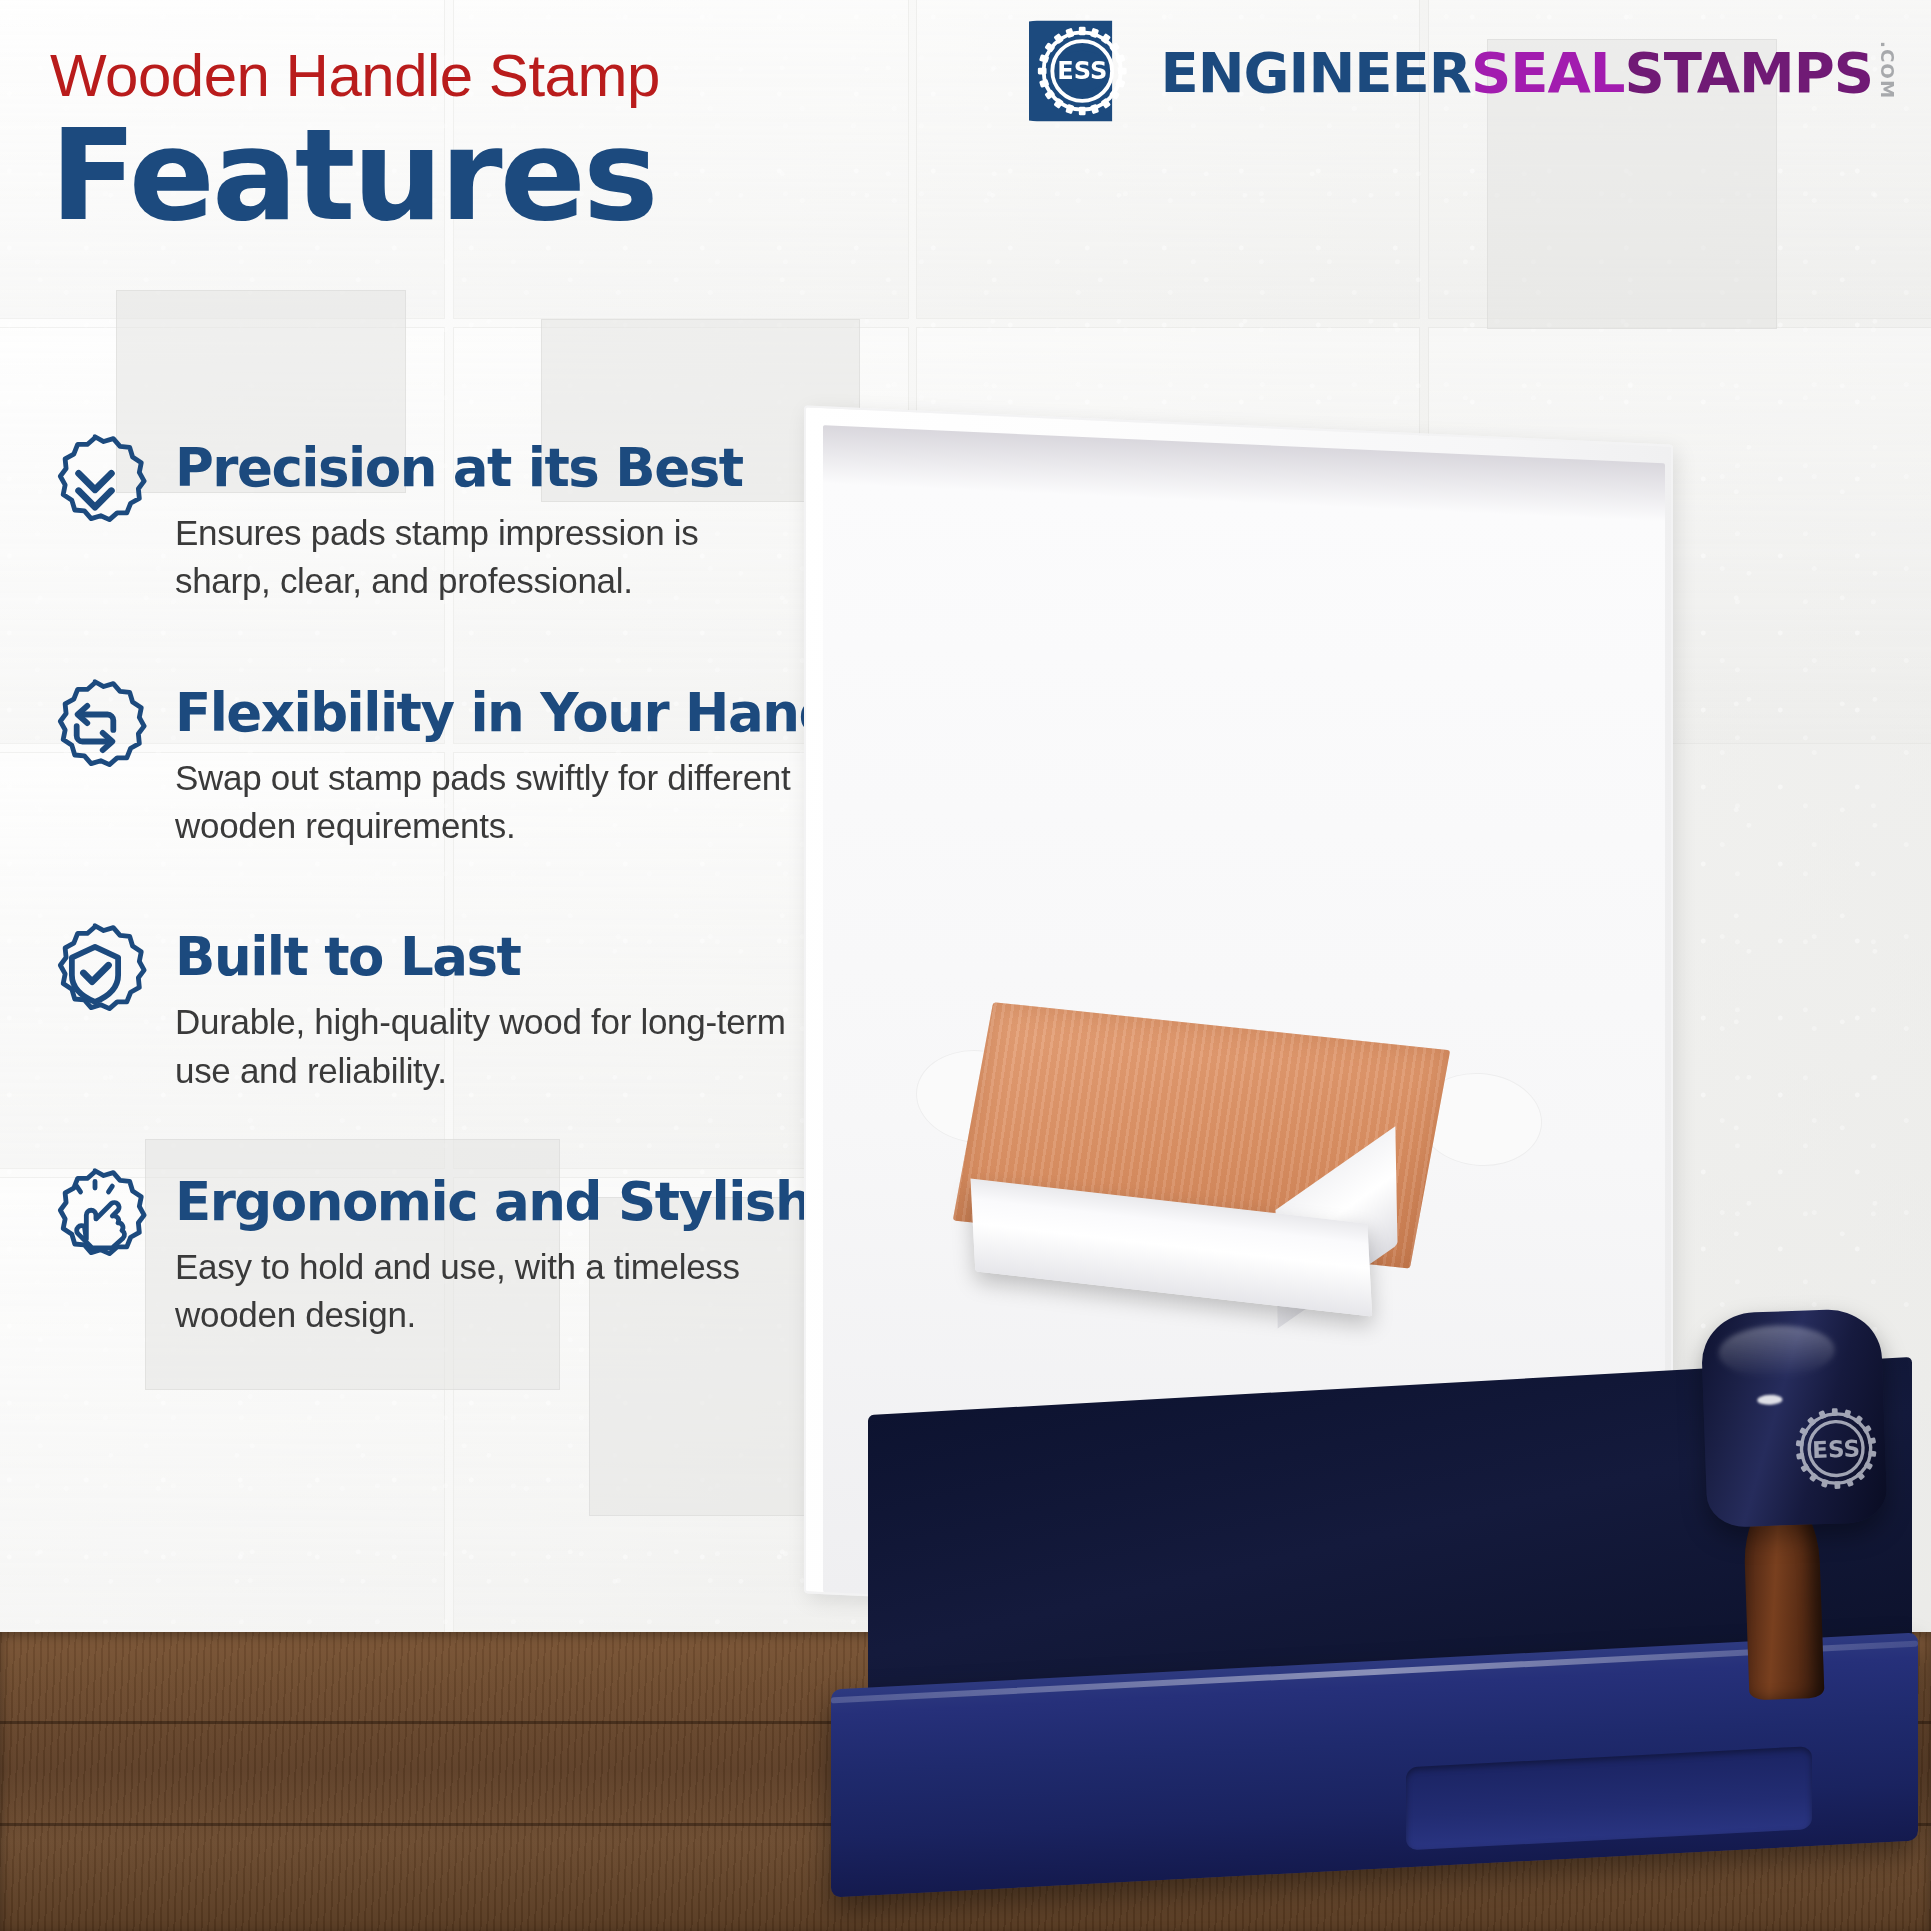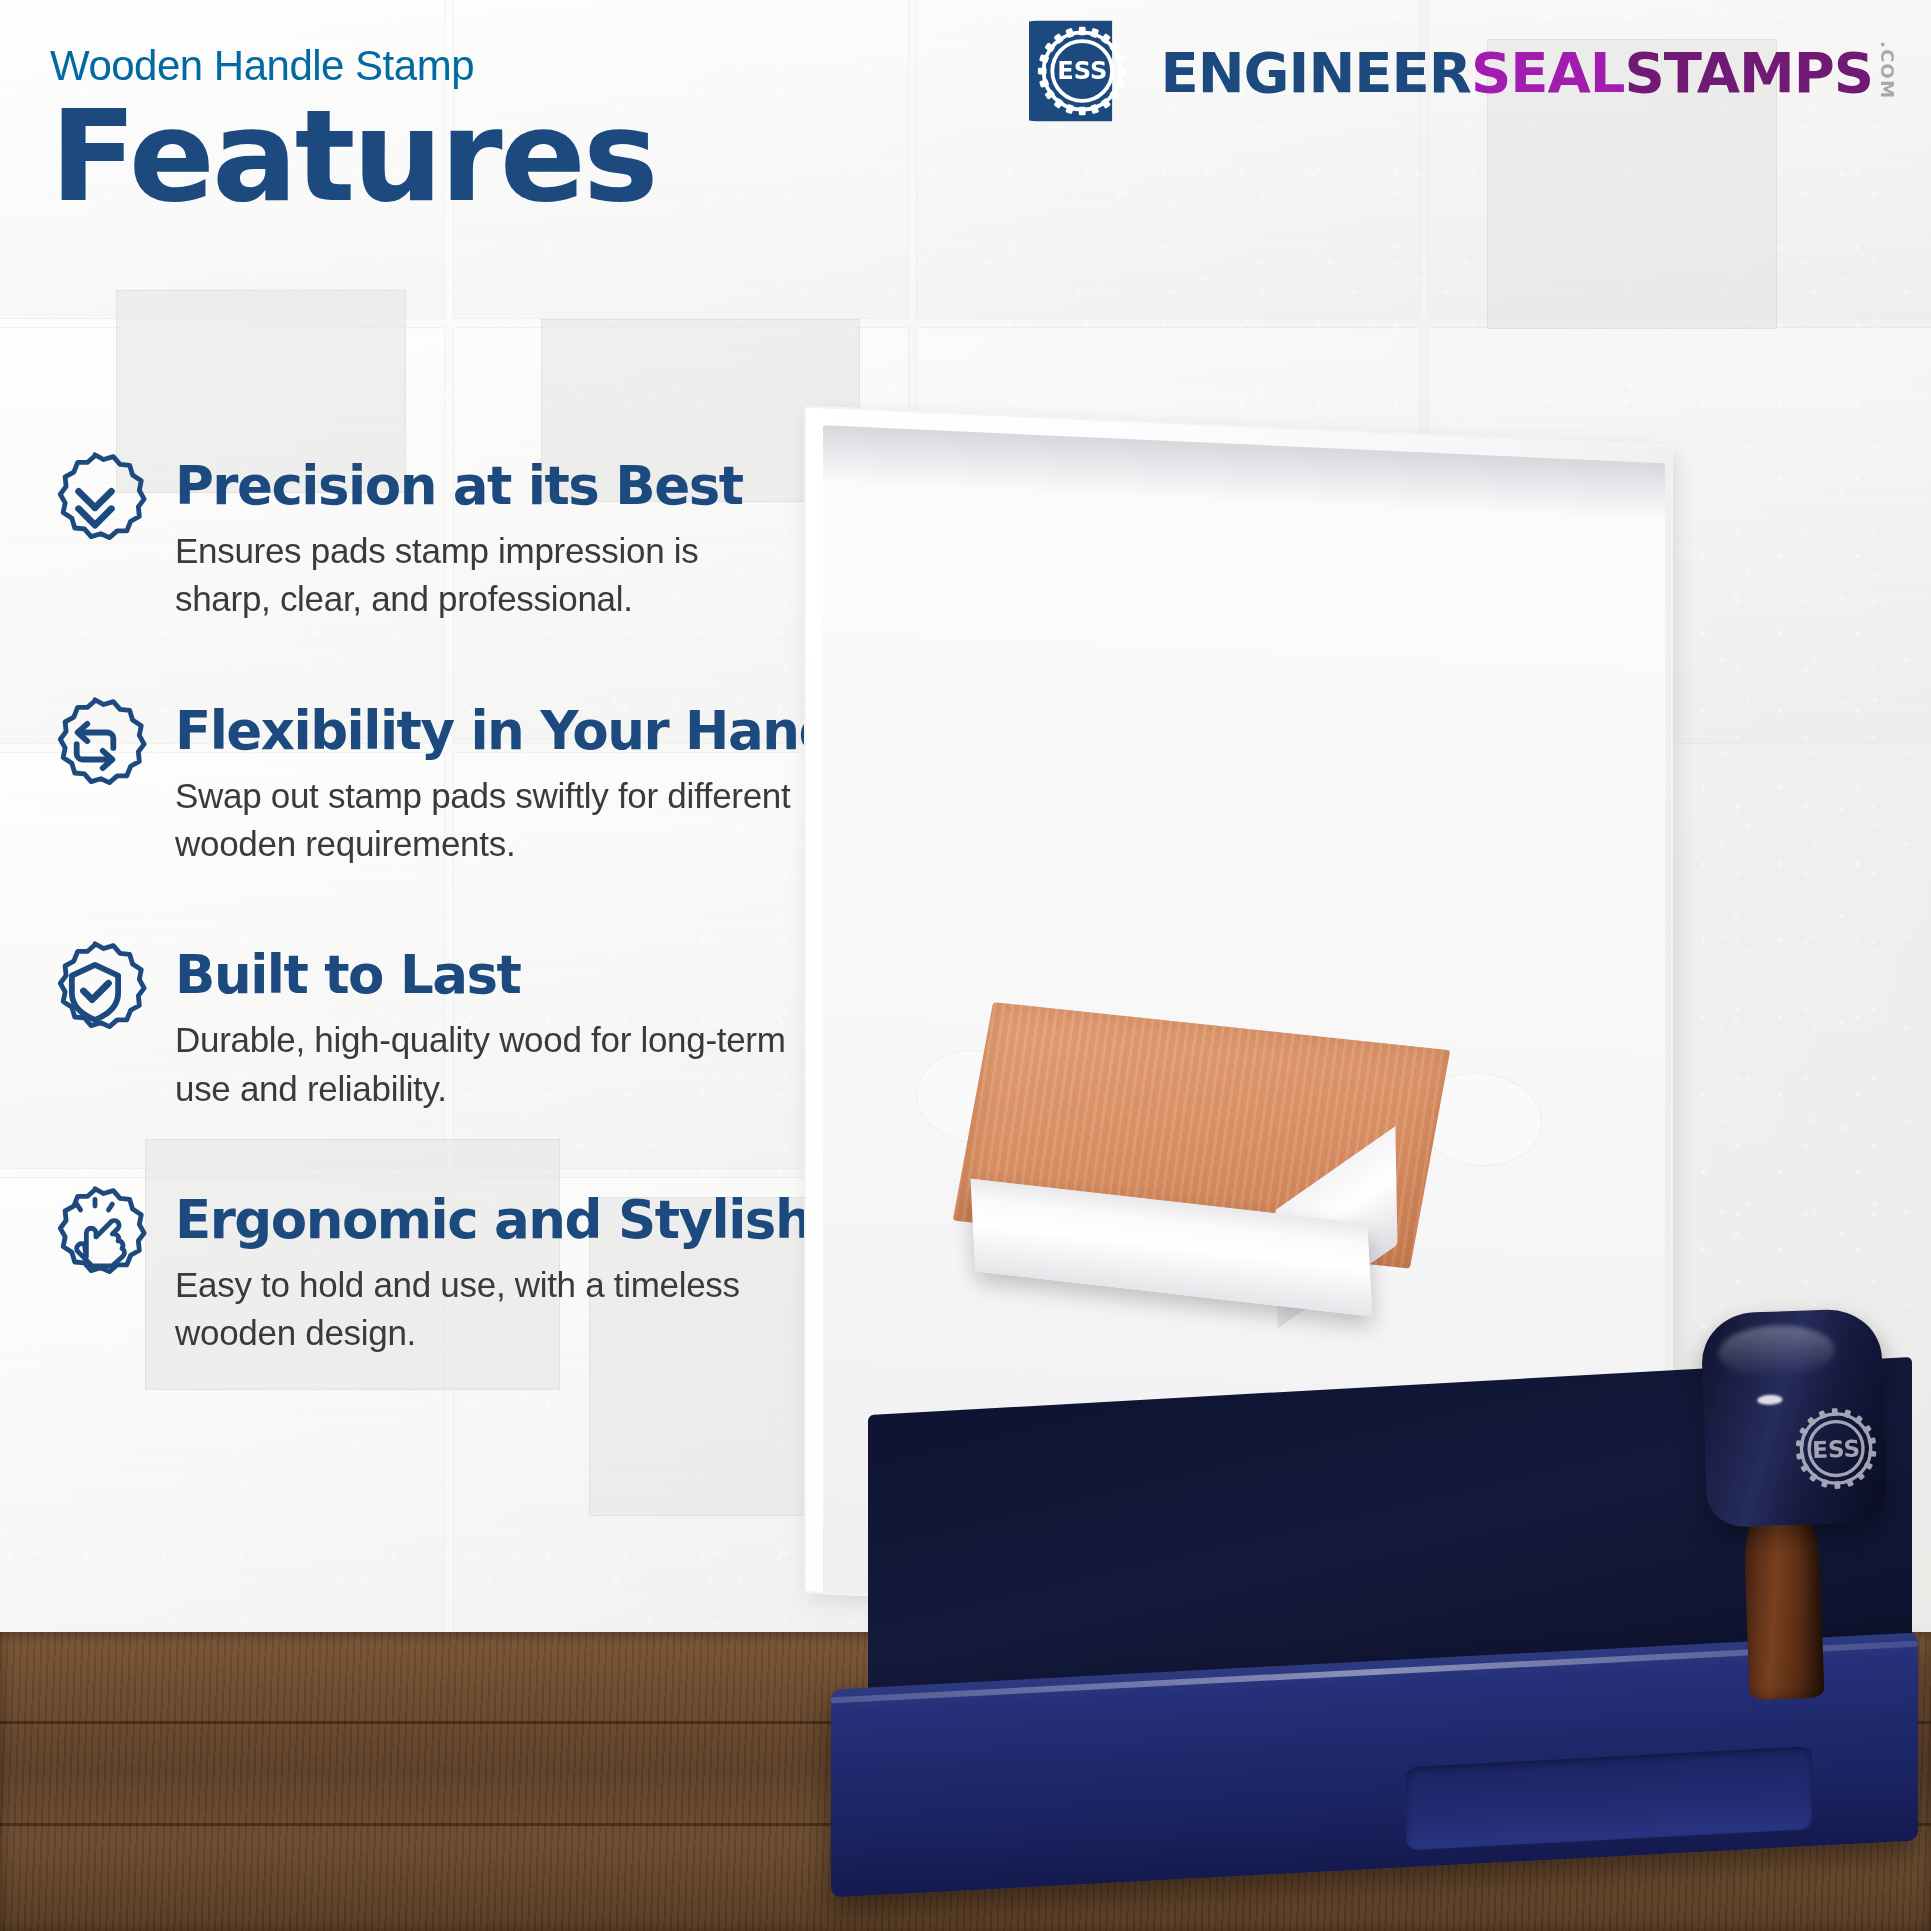--- a/index.html
+++ b/index.html
@@ -49,21 +49,21 @@
     box-shadow:inset 0 2.9px 11.6px rgba(0,0,0,.35);
   }
   .desk .plank{
     position:absolute; left:0; right:0; height:2.9px;
     background:rgba(30,18,8,.45);
   }
 
   
   .header{ position:absolute; left:50px; top:44px; width:1139px; }
   .title-sub{
-    font-size:42px; font-weight:400; color:#0369a1;
+    font-size:60px; font-weight:400; color:#b91c1c;
     letter-spacing:-0.5px; line-height:1.05; white-space:nowrap;
   }
   .title-main{
     margin-top:5.8px;
     font-size:127px; font-weight:700; color:#1c4a7e;
     letter-spacing:-2.9px; line-height:.98;
     font-family:"DejaVu Sans", sans-serif;
   }
 
   
@@ -82,21 +82,21 @@
   .w-seal{ color:#a21caf; }
   .w-stamps{ color:#701a75; }
   .logo-com{
     writing-mode:vertical-rl;
     font-family:"DejaVu Sans", sans-serif;
     font-weight:700; font-size:18.3px; color:#a7a9ac;
     letter-spacing:1px; margin-left:3.9px; margin-bottom:1.9px;
   }
 
   
-  .features{ position:absolute; left:42px; top:454px; width:869px; }
+  .features{ position:absolute; left:42px; top:436px; width:869px; }
   .feature{ display:flex; gap:27px; margin-bottom:75px; }
   .feature:last-child{ margin-bottom:10px; }
   .f-icon{ width:106px; height:106px; flex:0 0 106px; position:relative; margin-top:-5.8px; }
   .f-body{ flex:1; padding-top:3.9px; }
   .f-title{
     font-family:"DejaVu Sans", sans-serif;
     font-size:53px; font-weight:700; color:#1c4a7e;
     letter-spacing:-1.5px; line-height:1.05;
     white-space:nowrap;
   }

